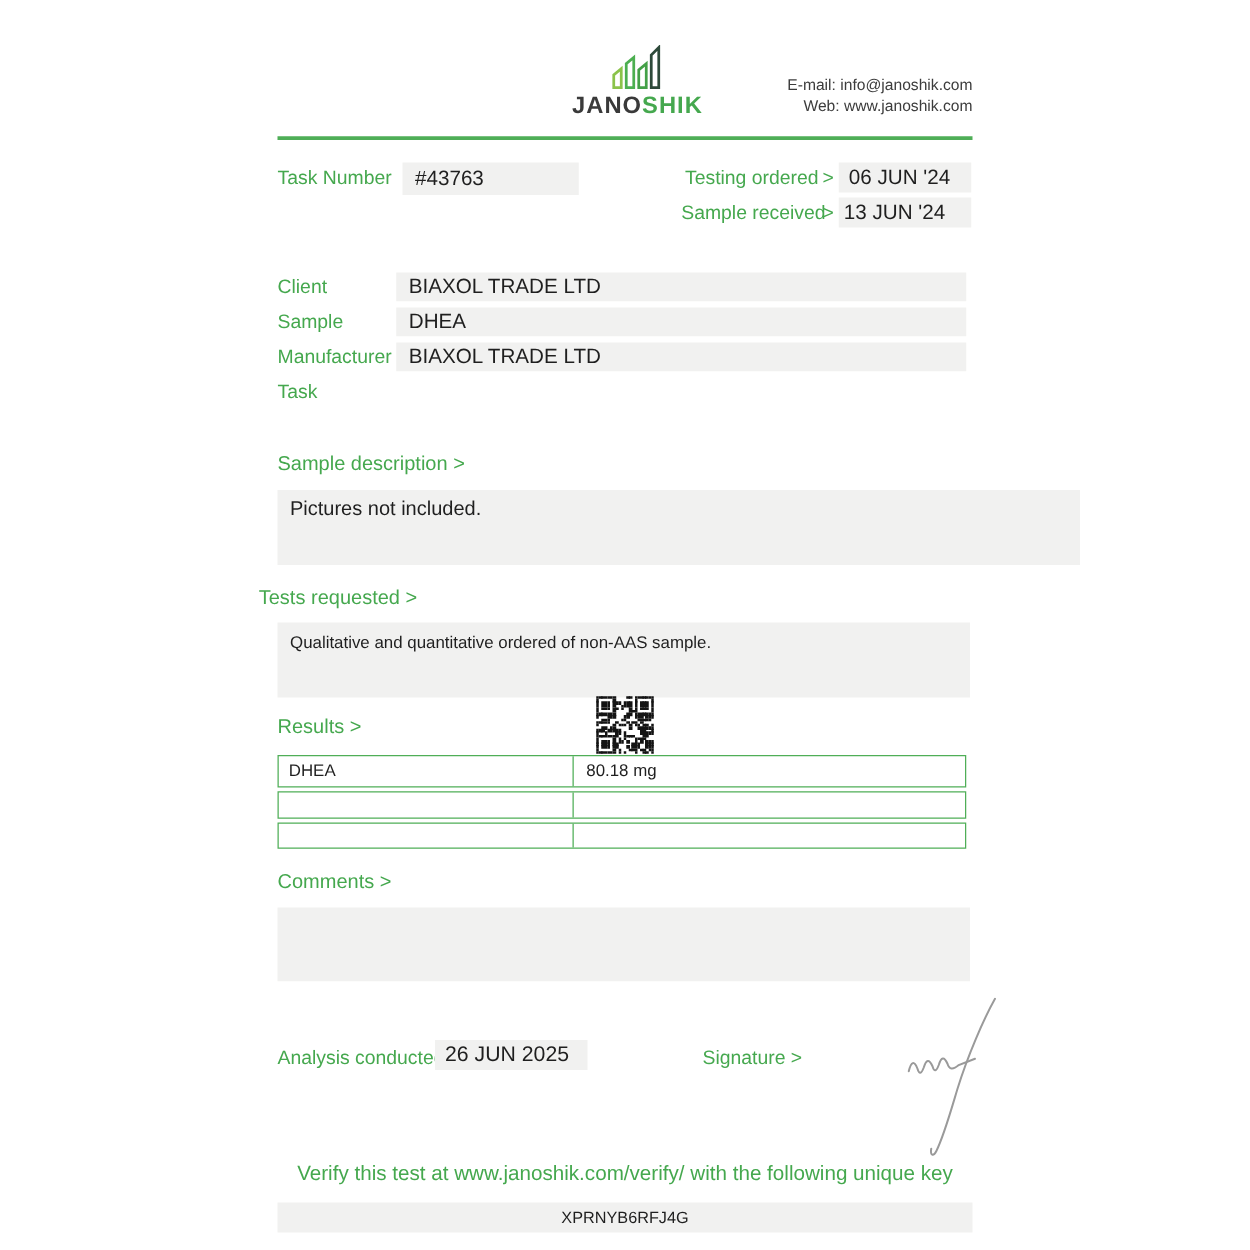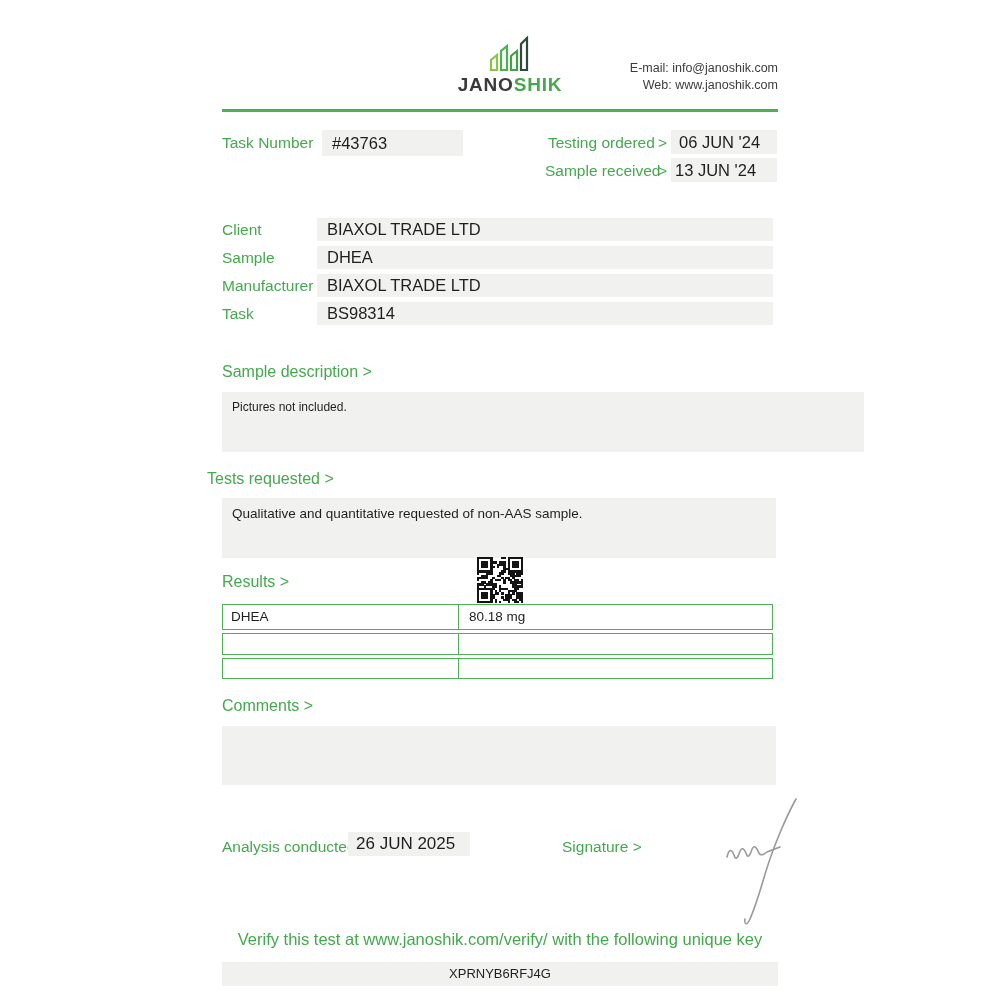--- a/index.html
+++ b/index.html
@@ -37,21 +37,21 @@
   .date-row2-arrow{left:658px;top:162px;}
   .date-box2{left:671px;top:158px;width:106px;height:24px;line-height:24px;padding-left:4px;}
   
   .info-block{left:222px;top:218px;width:551px;}
   .info-row{display:flex;height:23px;margin-bottom:5px;}
   .info-row .glabel{width:95px;line-height:23px;}
   .info-row .gbox{flex:1;line-height:23px;padding-left:10px;}
   
   .heading{color:var(--green);font-size:16px;}
   .h-sample{left:222px;top:363px;}
-  .box-sample{left:222px;top:392px;width:642px;height:60px;padding:7px 10px;font-size:12px;line-height:17px;}
+  .box-sample{left:222px;top:392px;width:642px;height:60px;padding:7px 10px;font-size:16px;line-height:17px;}
   .h-tests{left:207px;top:470px;}
   .box-tests{left:222px;top:498px;width:554px;height:60px;padding:7px 10px;font-size:13.5px;line-height:17px;}
   .h-results{left:222px;top:573px;}
   .qr{left:477px;top:557px;width:46px;height:46px;position:absolute;}
   .qr i{position:absolute;background:#141414;}
   
   .rtable{left:222px;top:604px;width:551px;}
   .rrow{display:flex;border:1.5px solid var(--border-green);background:#fff;margin-bottom:3px;}
   .rrow .cell-l{width:236px;border-right:1.5px solid var(--border-green);padding:4px 0 4px 8px;font-size:13.5px;line-height:16px;}
   .rrow .cell-r{flex:1;padding:4px 0 4px 10px;font-size:13.5px;line-height:16px;}
@@ -112,29 +112,28 @@
     <div class="info-row">
       <span class="glabel">Sample</span>
       <span class="gbox">DHEA</span>
     </div>
     <div class="info-row">
       <span class="glabel">Manufacturer</span>
       <span class="gbox">BIAXOL TRADE LTD</span>
     </div>
     <div class="info-row">
       <span class="glabel">Task</span>
-      <span class="gbox">BS98314</span>
     </div>
   </div>
 
   <div class="abs heading h-sample">Sample description &gt;</div>
   <div class="abs gbox box-sample">Pictures not included.</div>
 
   <div class="abs heading h-tests">Tests requested &gt;</div>
-  <div class="abs gbox box-tests">Qualitative and quantitative requested of non-AAS sample.</div>
+  <div class="abs gbox box-tests">Qualitative and quantitative ordered of non-AAS sample.</div>
 
   <div class="abs heading h-results">Results &gt;</div>
   <div class="qr">
       <i style="left:0.00px;top:0.00px;width:2.49px;height:2.49px"></i>
       <i style="left:2.19px;top:0.00px;width:2.49px;height:2.49px"></i>
       <i style="left:4.38px;top:0.00px;width:2.49px;height:2.49px"></i>
       <i style="left:6.57px;top:0.00px;width:2.49px;height:2.49px"></i>
       <i style="left:8.76px;top:0.00px;width:2.49px;height:2.49px"></i>
       <i style="left:10.95px;top:0.00px;width:2.49px;height:2.49px"></i>
       <i style="left:13.14px;top:0.00px;width:2.49px;height:2.49px"></i>

